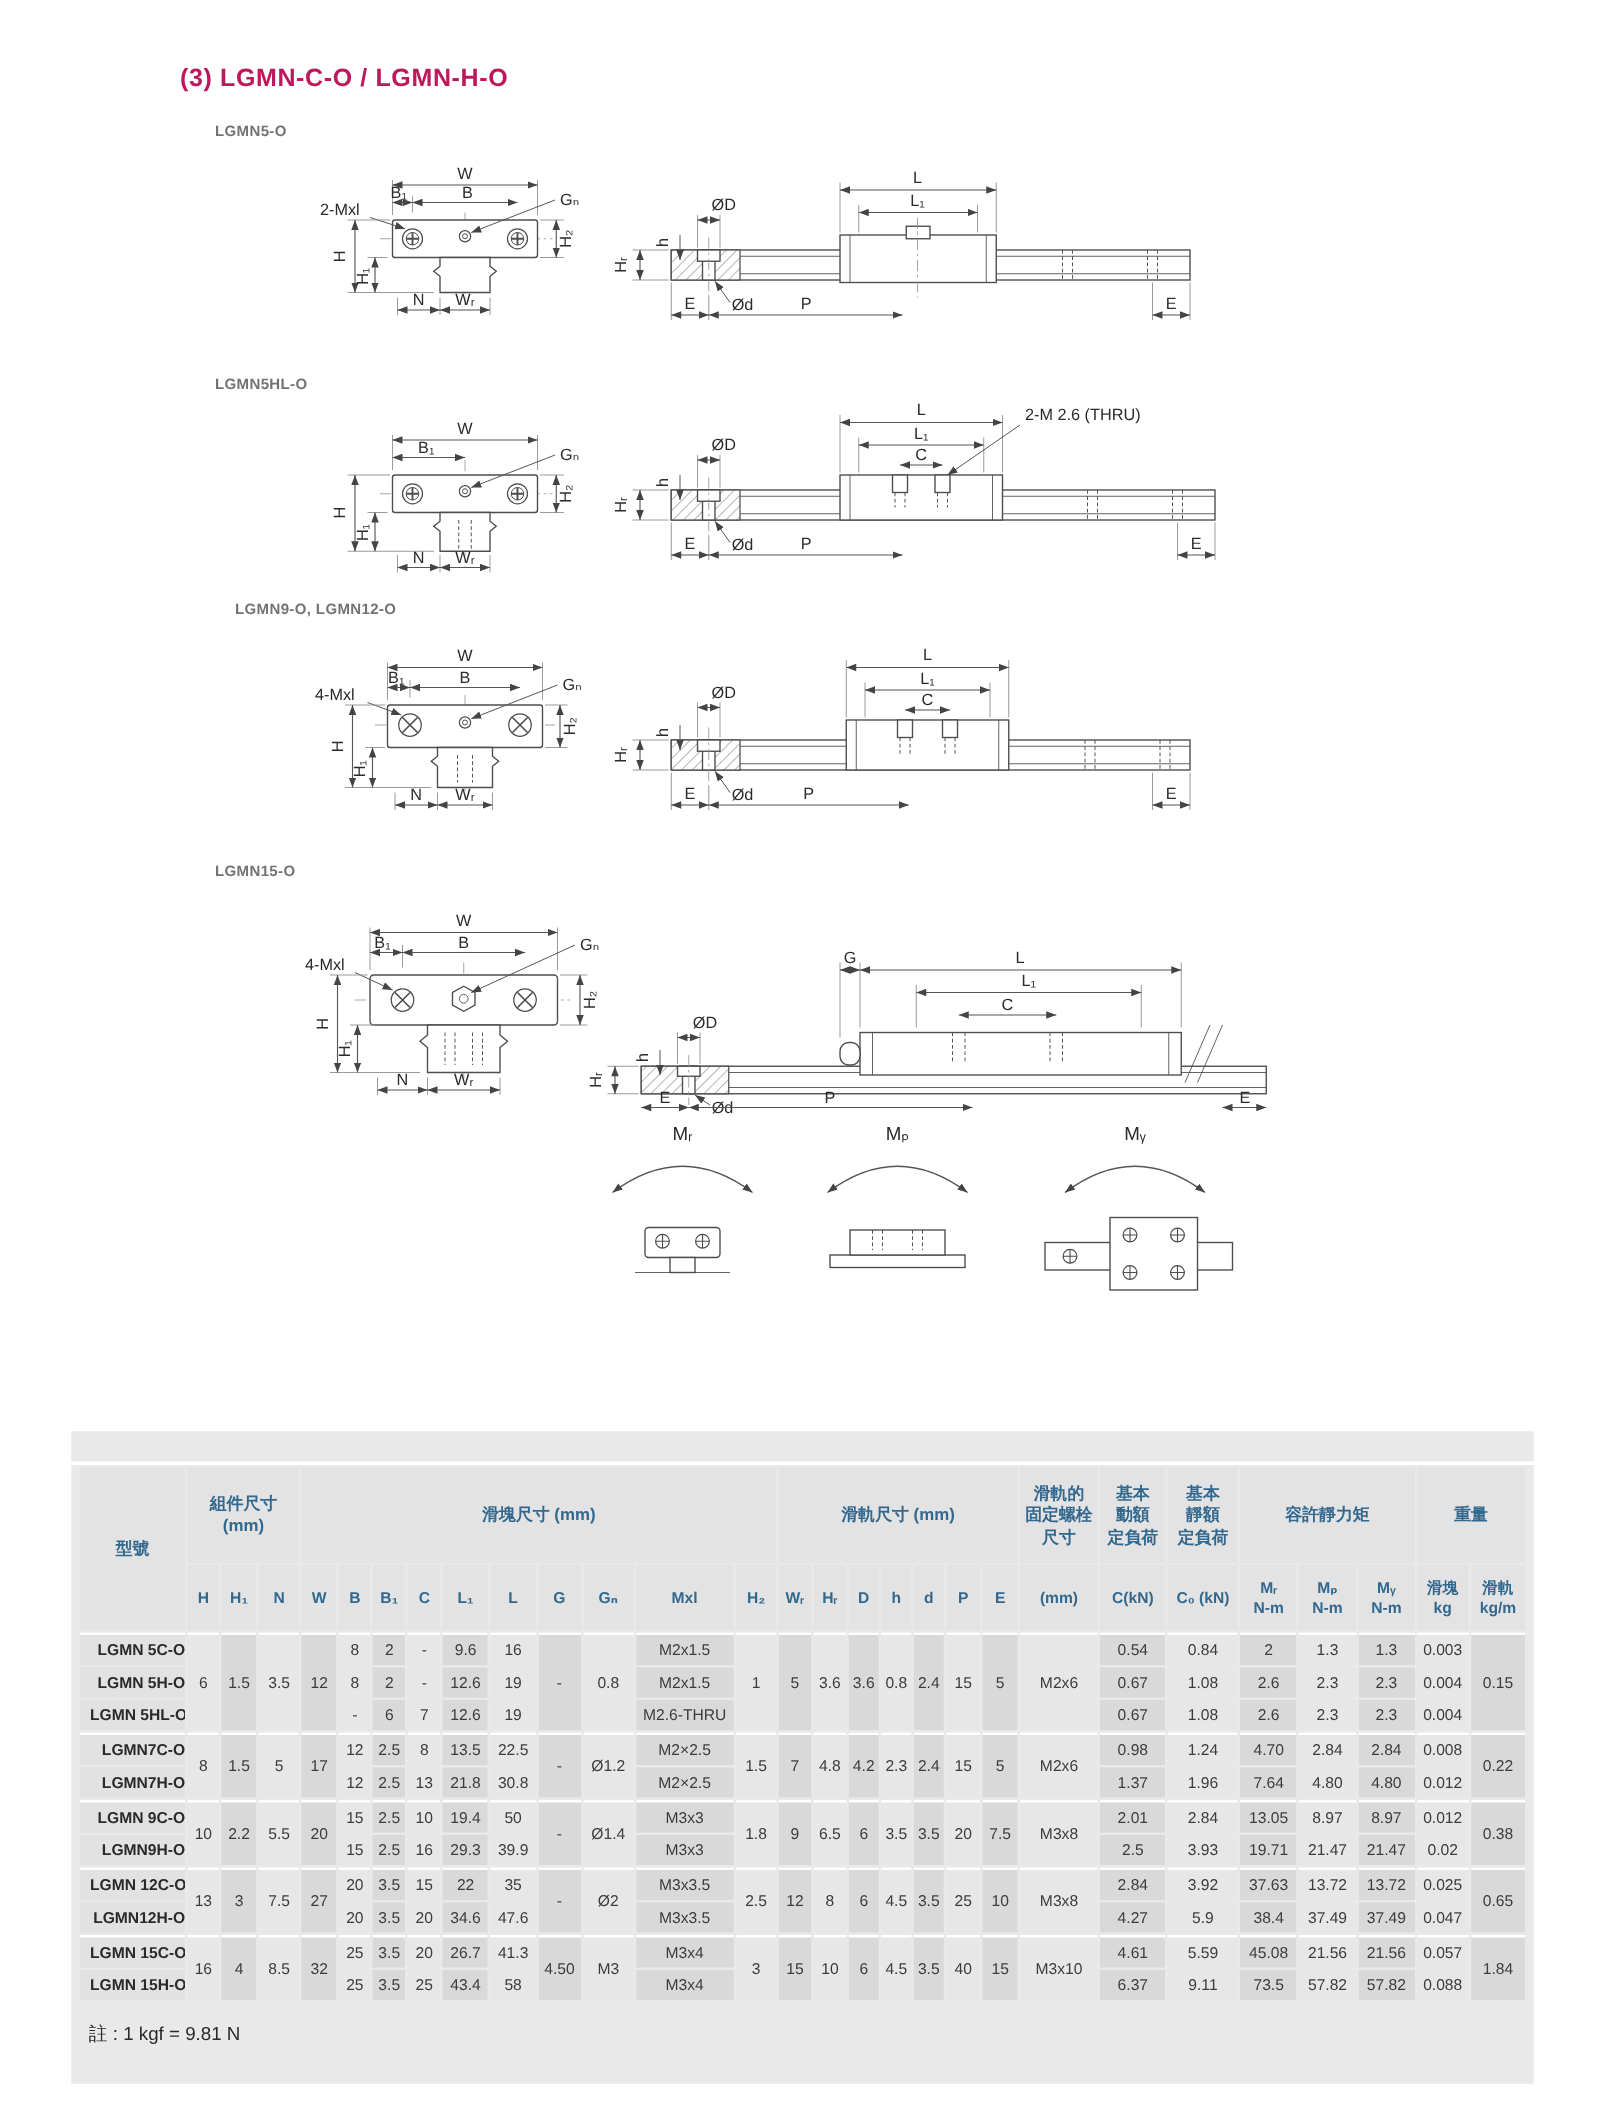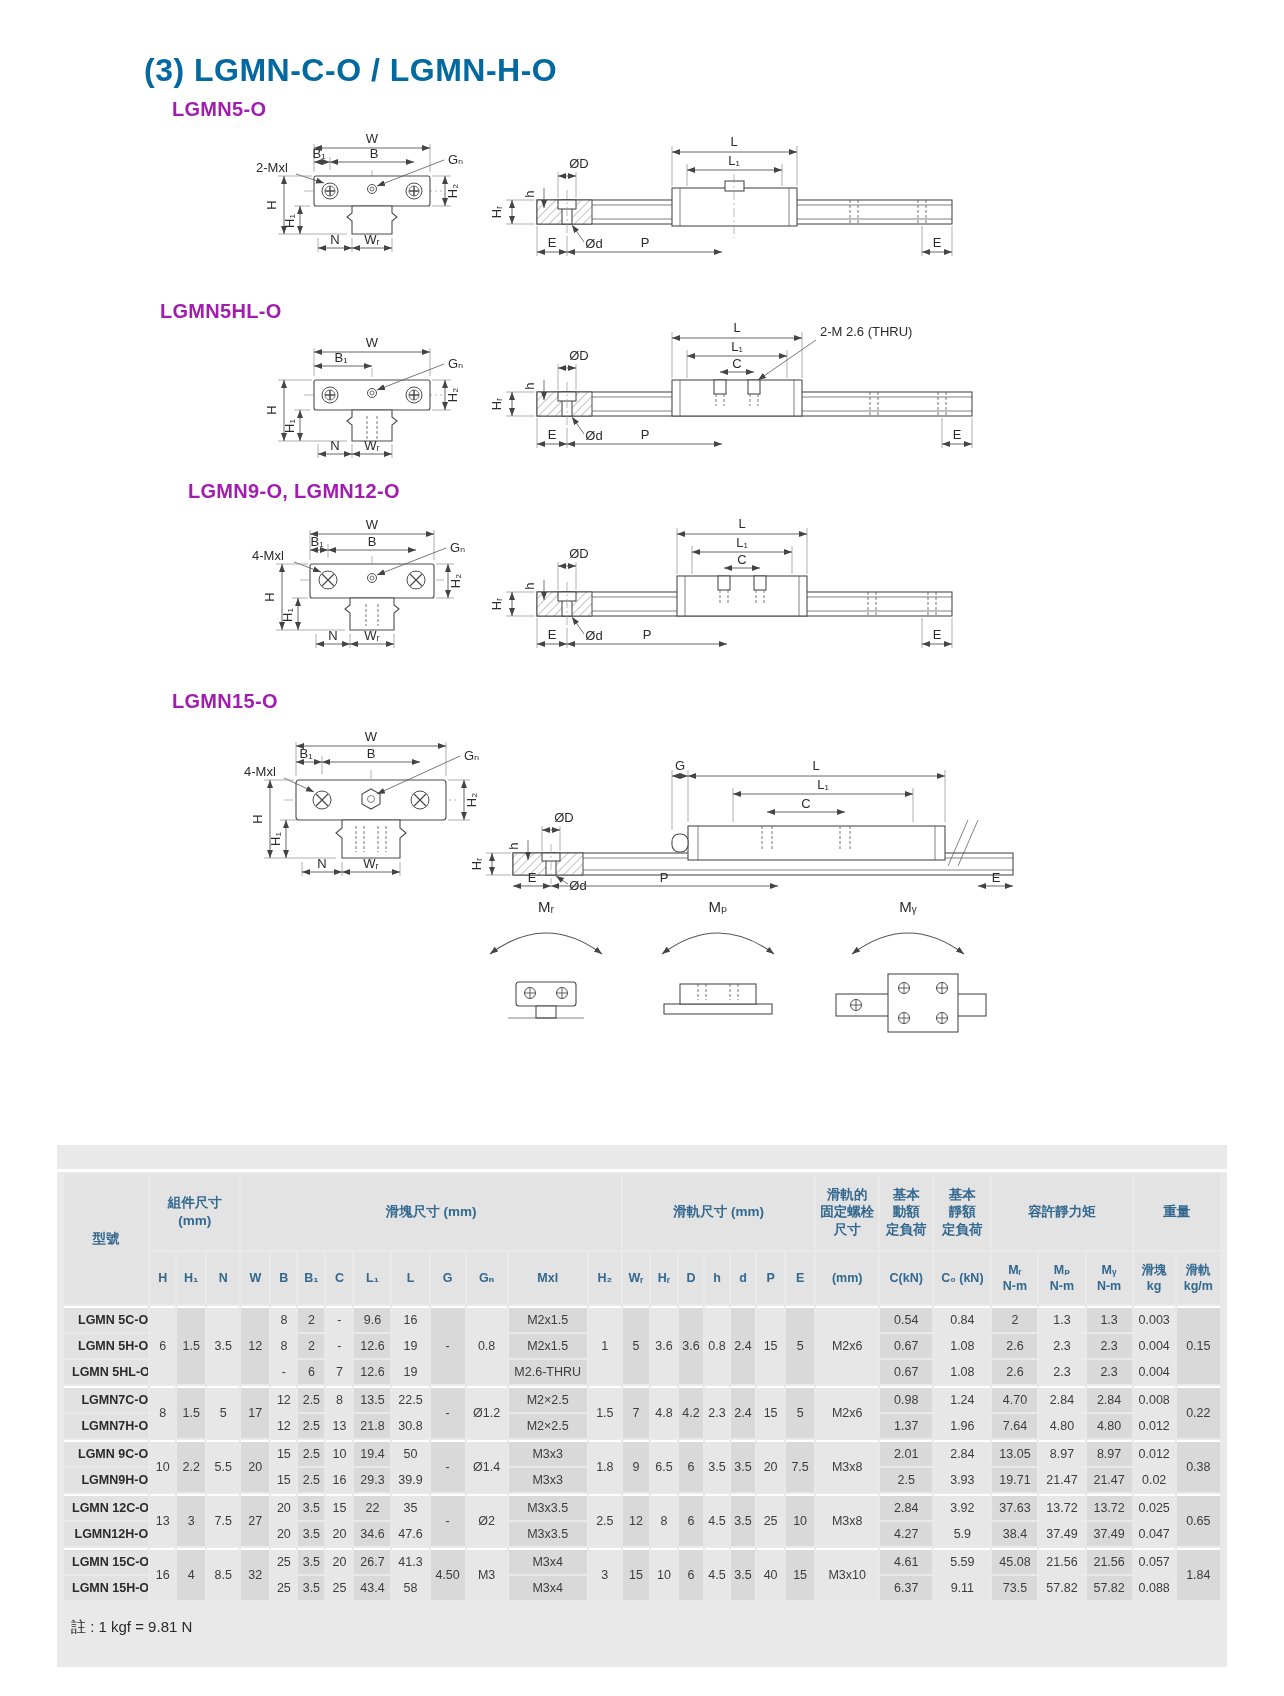--- a/index.html
+++ b/index.html
@@ -1,20 +1,20 @@
 <!DOCTYPE html>
 <html><head>
 <meta charset="utf-8">
 <style>
   html,body{margin:0;padding:0;}
   body{width:1284px;height:1696px;position:relative;background:#ffffff;
        font-family:"Liberation Sans","DejaVu Sans",sans-serif;color:#222;}
   .abs{position:absolute;}
-  .page-title{position:absolute;left:144px;top:52px;font-size:32px;font-weight:bold;color:#0369a1;letter-spacing:.5px;}
-  .sec-label{position:absolute;font-size:20px;font-weight:bold;color:#a21caf;letter-spacing:.3px;}
+  .page-title{position:absolute;left:144px;top:52px;font-size:20px;font-weight:bold;color:#be185d;letter-spacing:.5px;}
+  .sec-label{position:absolute;font-size:12px;font-weight:bold;color:#737373;letter-spacing:.3px;}
   
   .ol{fill:#fff;stroke:#4d4d4d;stroke-width:1.1;}
   .tl{fill:none;stroke:#4d4d4d;stroke-width:.7;}
   .xl{stroke:#8c8c8c;stroke-width:.7;}
   .cl{stroke:#999;stroke-width:.7;stroke-dasharray:9 3 2 3;fill:none;}
   .dl{stroke:#555;stroke-width:.9;marker-start:url(#as);marker-end:url(#ae);}
   .ldr{stroke:#555;stroke-width:.8;marker-end:url(#ae);fill:none;}
   .arc{fill:none;stroke:#555;stroke-width:1.1;marker-start:url(#as);marker-end:url(#ae);}
   .dsh{stroke:#555;stroke-width:.8;stroke-dasharray:3 2;fill:none;}
   .dt{font-size:13px;fill:#2b2b2b;text-anchor:middle;}
@@ -162,21 +162,21 @@
     <line class="dl" x1="55" y1="140" x2="85" y2="140"></line>
       <text class="dt" x="70" y="135">E</text>
     <line class="dl" x1="85" y1="140" x2="240" y2="140"></line>
       <text class="dt" x="163" y="135">P</text>
     <line class="xl" x1="440" y1="114" x2="440" y2="144"></line>
       <line class="xl" x1="470" y1="114" x2="470" y2="144"></line>
     <line class="dl" x1="440" y1="140" x2="470" y2="140"></line>
       <text class="dt" x="455" y="135">E</text>
   </svg>
 
-  <div class="sec-label" style="left:160px;top:300px">LGMN5HL-O</div>
+  <div class="sec-label" style="left:172px;top:300px">LGMN5HL-O</div>
 
   <svg class="abs" style="left:248px;top:318px" width="240" height="148" viewBox="0 0 240 148">
     <line class="cl" x1="56" y1="77" x2="194" y2="77"></line>
       <line class="cl" x1="124" y1="50" x2="124" y2="136"></line>
     <rect class="ol" x="66" y="62" width="116" height="30" rx="2"></rect>
     <path class="ol" d="M104,92 v7 l-5,4 5,4 v16 h40 v-16 l5,-4 -5,-4 v-7 z"></path>
     <use href="#scrP" x="82" y="77"></use>
       <use href="#scrP" x="166" y="77"></use>
       <use href="#hole" x="124" y="75"></use>
     <g class="dsh">

